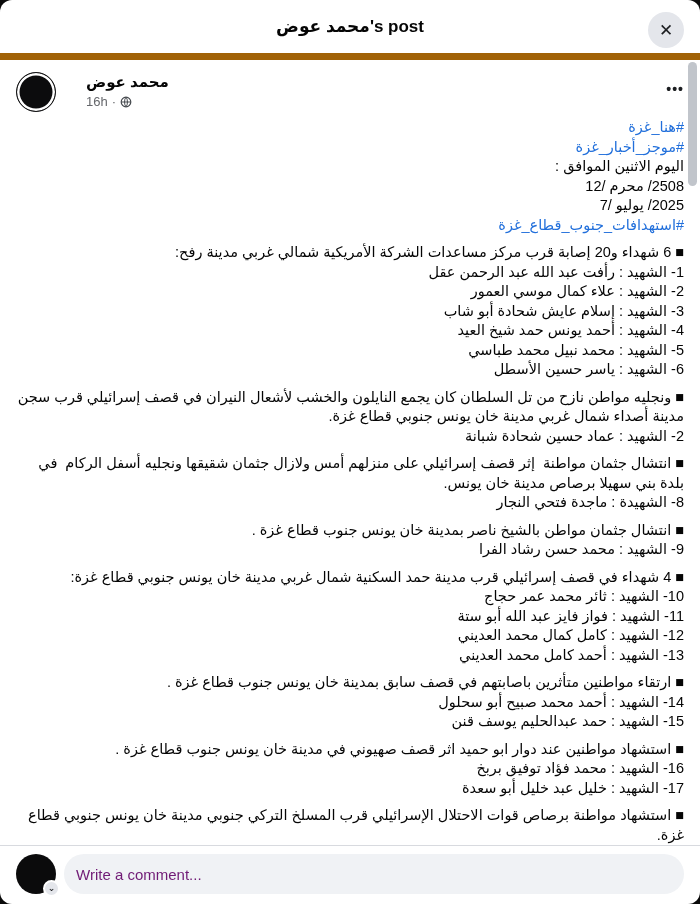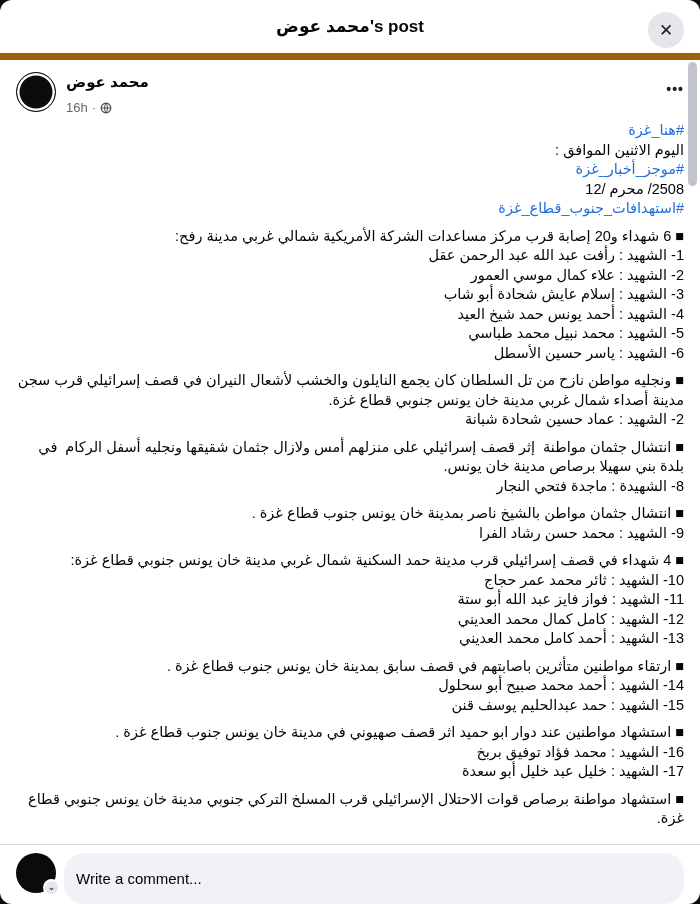--- a/index.html
+++ b/index.html
@@ -13,28 +13,28 @@
     height:60px; flex:0 0 60px; position:relative; display:flex;
     align-items:center; justify-content:center; border-bottom:7px solid #a16207;
   }
   .modal-title { font-size:17px; font-weight:700; color:#050505; direction:ltr; }
   .close-btn {
     position:absolute; right:16px; top:12px; width:36px; height:36px; border-radius:50%;
     background:#e4e6eb; display:flex; align-items:center; justify-content:center;
     font-size:17px; font-weight:700; color:#1c1e21; cursor:pointer; user-select:none;
   }
   
-  .post-header { position:relative; display:flex; align-items:flex-start; padding:12px 16px 4px; flex:0 0 auto; }
+  .post-header { position:relative; display:flex; align-items:flex-start; padding:12px 16px 4px; flex:0 0 auto;gap:20px; }
   .avatar {
     width:40px; height:40px; border-radius:50%; background:#0c0c0d;
     border:1.5px solid #141415; box-shadow:inset 0 0 0 2.5px #ffffff; cursor:pointer; flex:0 0 40px;
   }
   .author-block { margin-left:10px; padding-top:1px; }
   .author-name { font-size:15px; font-weight:700; color:#050505; cursor:pointer; }
-  .post-meta { display:flex; align-items:center; gap:4px; margin-top:9px; font-size:13px; color:#65676b; }
+  .post-meta { display:flex; align-items:center; gap:4px; margin-top:3px; font-size:13px; color:#65676b; }
   .timestamp { cursor:pointer; }
   .globe { display:inline-flex; margin-top:1px; }
   .more-btn {
     position:absolute; right:16px; top:22px; color:#1c1e21; font-size:14px; font-weight:900;
     letter-spacing:1px; cursor:pointer; line-height:1;
   }
   
   .post-body {
     flex:1 1 auto; overflow:hidden; padding:2px 16px 0;
     font-size:14.5px; line-height:19.5px; color:#050505;
@@ -53,22 +53,22 @@
     gap:8px; padding:8px 16px 0;
   }
   .comment-avatar-wrap { position:relative; width:40px; height:40px; flex:0 0 40px; cursor:pointer; }
   .comment-avatar { width:40px; height:40px; border-radius:50%; background:#0b0b0c; }
   .comment-chevron-badge {
     position:absolute; right:-4px; bottom:-3px; width:17px; height:17px; border-radius:50%;
     background:#e4e6eb; border:2px solid #ffffff; display:flex; align-items:center;
     justify-content:center; font-size:9px; font-weight:700; color:#1c1e21; line-height:1; cursor:pointer;
   }
   .comment-input {
-    flex:1 1 auto; height:51px; border-radius:20px; background:#f0f2f5;
-    display:flex; align-items:center; padding:0 12px; color:#000000; font-size:15px;
+    flex:1 1 auto; height:40px; border-radius:20px; background:#f0f2f5;
+    display:flex; align-items:center; padding:0 12px; color:#701a75; font-size:15px;
     direction:ltr; cursor:text;
   }
 </style>
 </head>
 <body>
 
 <div class="modal">
 
   <div class="modal-header">
     <div class="modal-title">محمد عوض's post</div>
@@ -93,23 +93,24 @@
       </div>
     </div>
     <div class="more-btn">
       <span>•••</span>
     </div>
   </div>
 
   <div class="post-body">
       <div class="paragraph">
         <div class="line hashtag" dir="rtl">#هنا_غزة</div>
+        <div class="line hashtag" dir="rtl">#موجز_أخبار_غزة</div>
         <div class="line" dir="rtl">اليوم الاثنين الموافق :</div>
-        <div class="line hashtag" dir="rtl">#موجز_أخبار_غزة</div>
         <div class="line" dir="rtl">2508/ محرم /12</div>
+        <div class="line" dir="rtl">2025/ يوليو /7</div>
         <div class="line hashtag" dir="rtl">#استهدافات_جنوب_قطاع_غزة</div>
       </div>
       <div class="paragraph">
         <div class="line" dir="rtl">■ 6 شهداء و20 إصابة قرب مركز مساعدات الشركة الأمريكية شمالي غربي مدينة رفح:</div>
         <div class="line" dir="rtl">1- الشهيد : رأفت عبد الله عبد الرحمن عقل</div>
         <div class="line" dir="rtl">2- الشهيد : علاء كمال موسي العمور</div>
         <div class="line" dir="rtl">3- الشهيد : إسلام عايش شحادة أبو شاب</div>
         <div class="line" dir="rtl">4- الشهيد : أحمد يونس حمد شيخ العيد</div>
         <div class="line" dir="rtl">5- الشهيد : محمد نبيل محمد طباسي</div>
         <div class="line" dir="rtl">6- الشهيد : ياسر حسين الأسطل</div>

